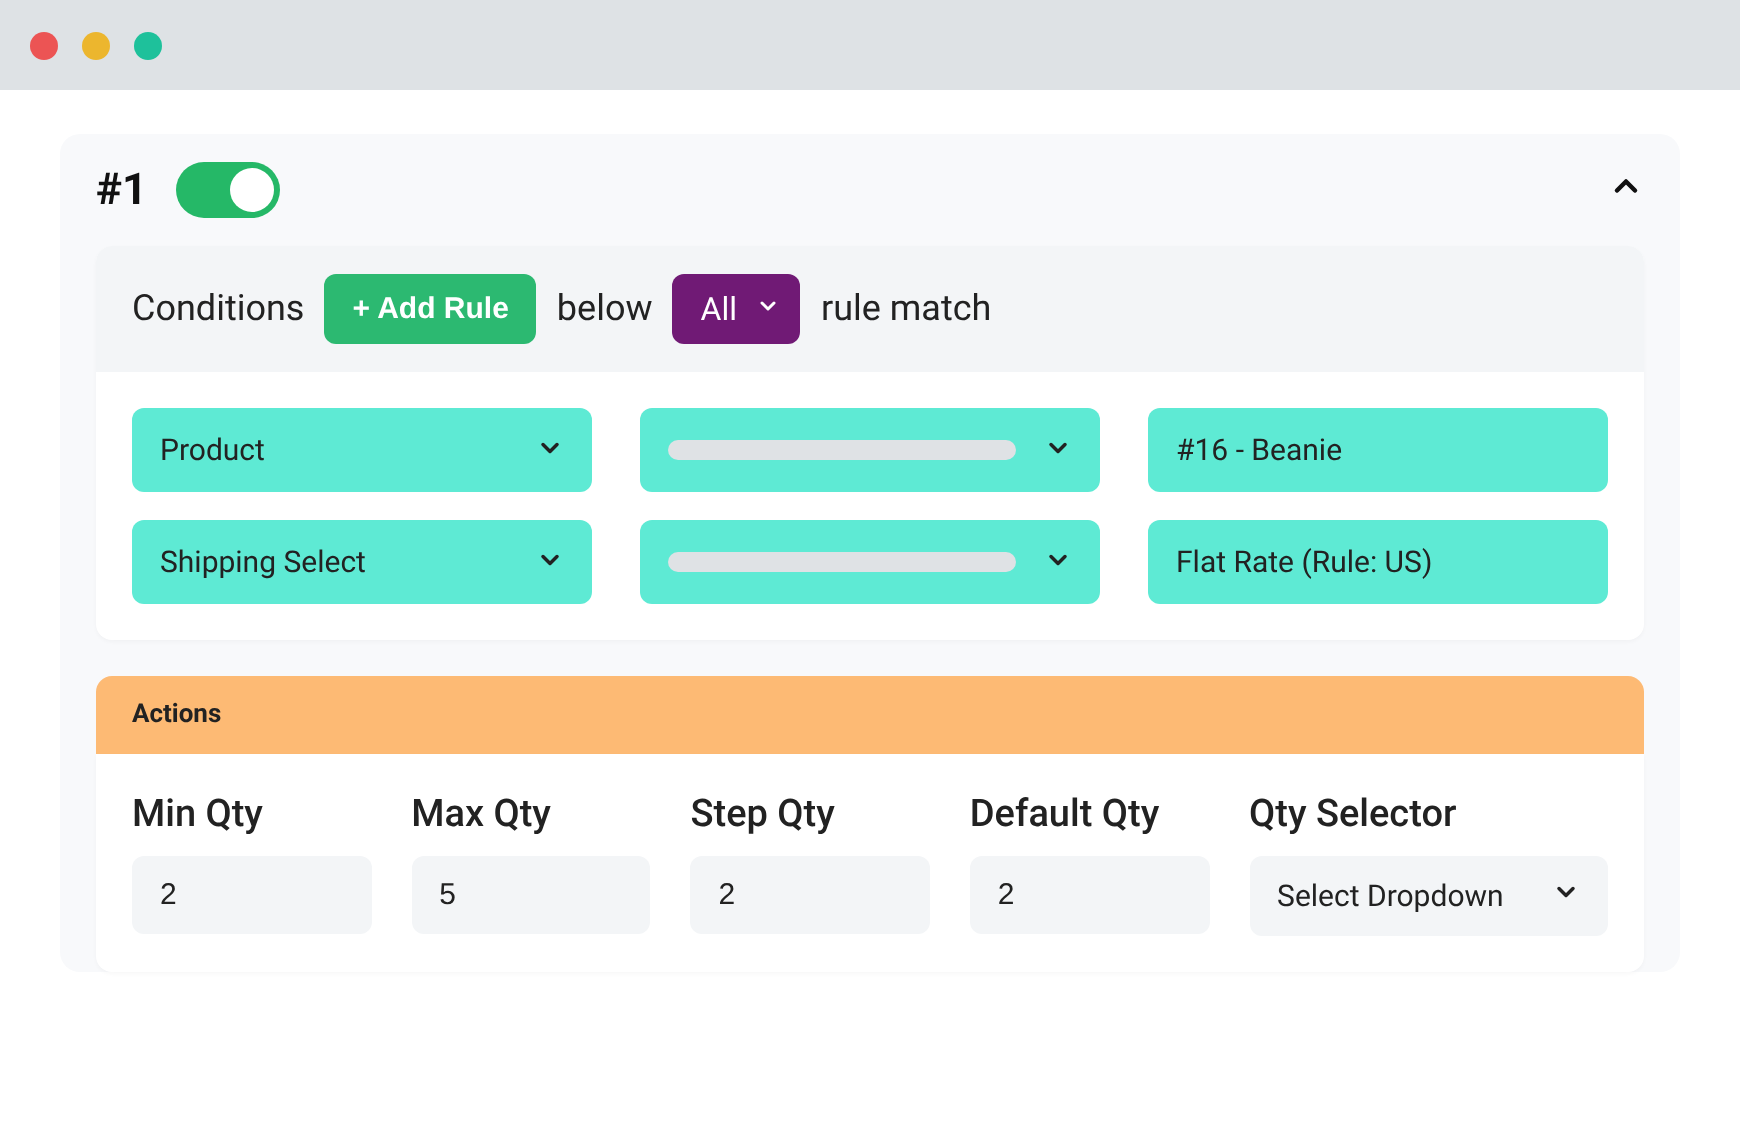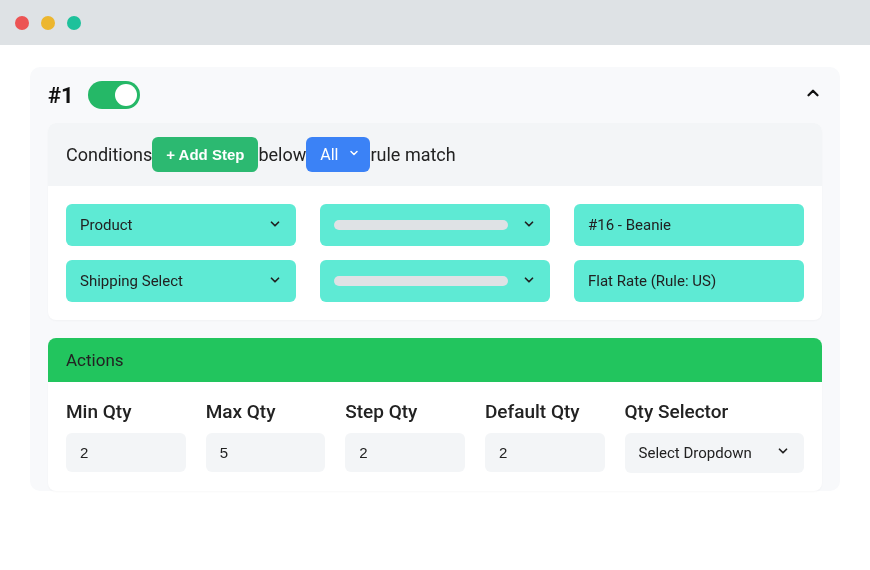--- a/index.html
+++ b/index.html
@@ -70,40 +70,40 @@
     border-radius: 8px;
     box-shadow: 0 1px 2px rgba(0,0,0,0.03);
   }
 
   .conditions-header {
     background: #f3f5f7;
     border-radius: 8px 8px 0 0;
     padding: 14px 18px;
     display: flex;
     align-items: center;
-    gap: 0;
+    gap: 10px;
     flex-wrap: wrap;
   }
   .heading {
     font-size: 18px;
     font-weight: 400;
     color: #222;
   }
   .btn-green {
     background: #2cb971;
     color: #fff;
     border: none;
     padding: 9px 14px;
     font-size: 15px;
     font-weight: 600;
     border-radius: 6px;
     cursor: pointer;
   }
   .select-green {
-    background: #3b82f6;
+    background: #701a75;
     color: #fff;
     border-radius: 6px;
     padding: 8px 10px 8px 14px;
     display: flex;
     align-items: center;
     gap: 10px;
     cursor: pointer;
     font-size: 16px;
   }
   .static-text {
@@ -145,25 +145,26 @@
     background: #dfe2e5;
     border-radius: 5px;
     flex: 1;
     margin-right: 14px;
   }
 
   .actions-section {
     margin-top: 14px;
   }
   .actions-header {
-    background: #22c55e;
+    background: #fdba74;
     border-radius: 8px 8px 0 0;
     padding: 12px 18px;
-    font-size: 17px;
-    color: #222;
+    font-size: 13px;
+    color: #222;
+    font-weight: bold;
   }
   .actions-grid {
     background: #fff;
     padding: 18px;
     display: grid;
     grid-template-columns: repeat(4, 1fr) 1.5fr;
     gap: 20px;
     border-radius: 0 0 8px 8px;
     box-shadow: 0 1px 2px rgba(0,0,0,0.03);
   }
@@ -216,21 +217,21 @@
         <svg width="18" height="18" viewBox="0 0 24 24" fill="none" stroke="currentColor" stroke-width="3" stroke-linecap="round" stroke-linejoin="round">
             <polyline points="18 15 12 9 6 15"></polyline>
           </svg>
       </div>
     </div>
 
     <div class="card-body">
 
       <div class="conditions-header">
         <span class="heading">Conditions</span>
-        <button class="btn-green">+ Add Step</button>
+        <button class="btn-green">+ Add Rule</button>
         <span class="static-text">below</span>
         <div class="select-green">
           <span>All</span>
           <span class="chev-down-white">
             <svg width="12" height="12" viewBox="0 0 24 24" fill="none" stroke="currentColor" stroke-width="3" stroke-linecap="round" stroke-linejoin="round">
                 <polyline points="6 9 12 15 18 9"></polyline>
               </svg>
           </span>
         </div>
         <span class="static-text">rule match</span>

